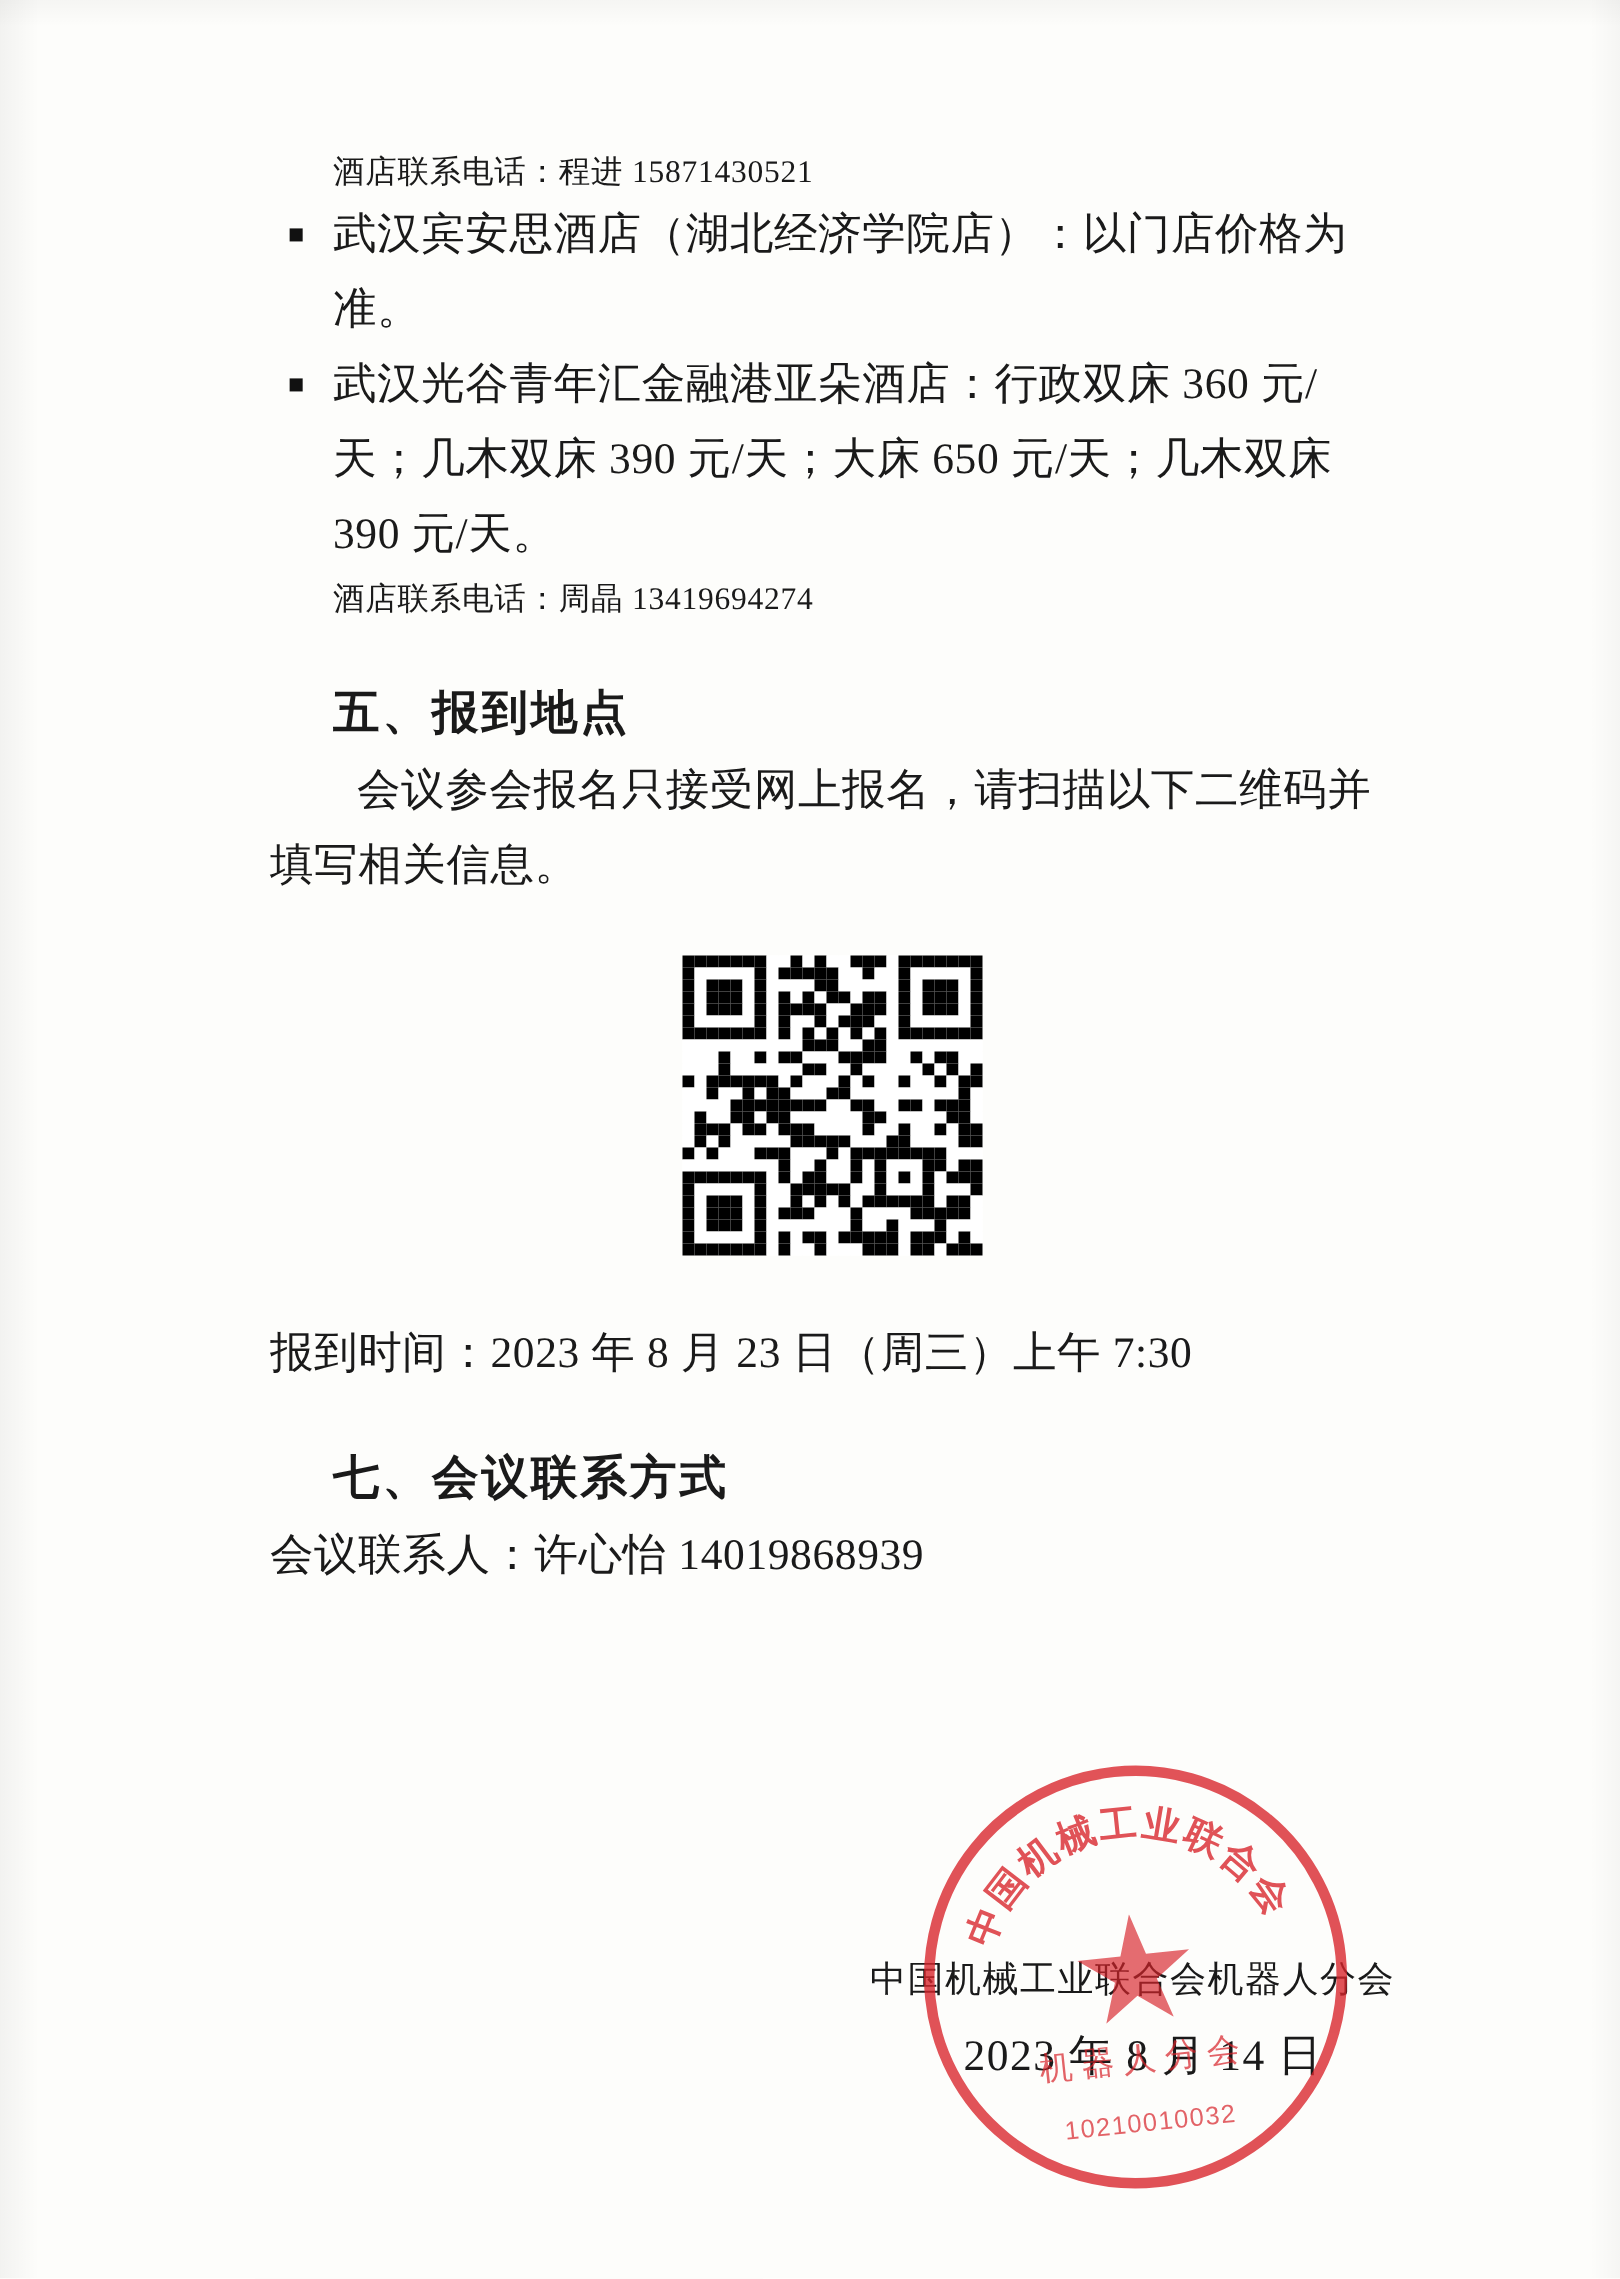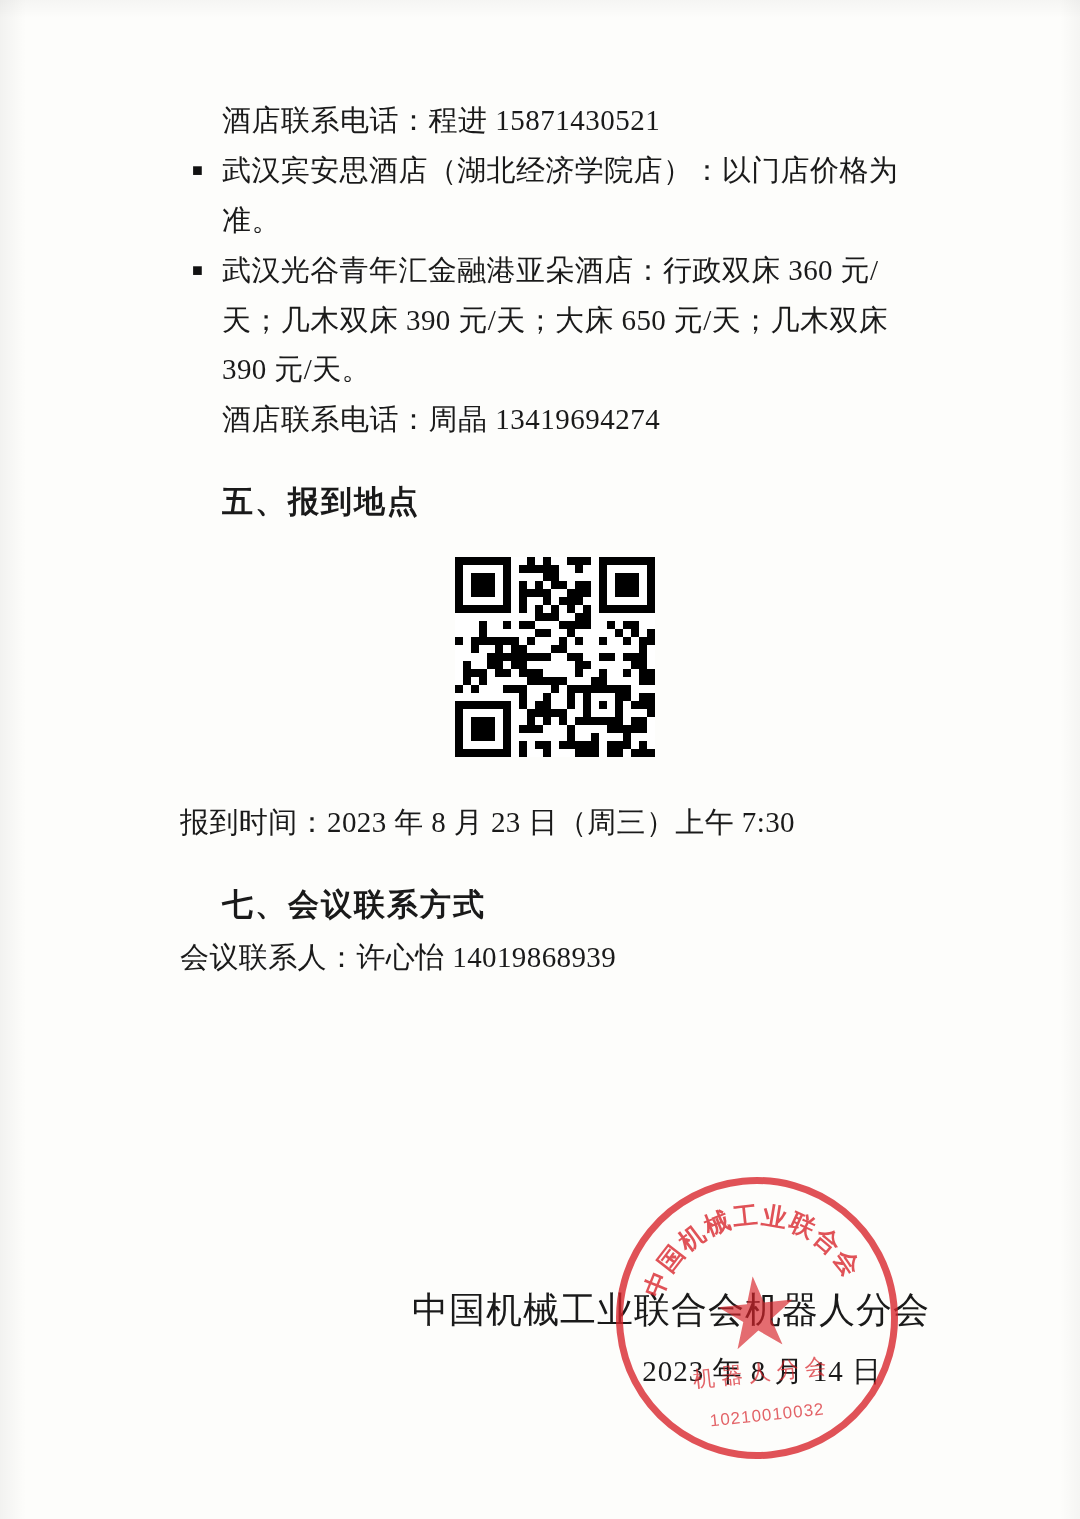--- a/index.html
+++ b/index.html
@@ -41,21 +41,21 @@
     pointer-events: none;
   }
   .content {
     position: absolute;
     left: 0; right: 0; top: 0;
     padding: 96px 150px 0 180px;
     box-sizing: border-box;
   }
 
   .line {
-    font-size: 29px;
+    font-size: 21px;
     line-height: 1.72;
     letter-spacing: 0.5px;
     white-space: pre-wrap;
   }
   .indent-1 {
     margin-left: 42px;
   }
   .bullet-row {
     display: flex;
     align-items: flex-start;
@@ -115,21 +115,21 @@
 
   
   .sign-block {
     position: absolute;
     right: 150px;
     bottom: 120px;
     text-align: right;
     width: 520px;
   }
   .sign-line {
-    font-size: 36px;
+    font-size: 24px;
     letter-spacing: 1px;
     line-height: 1.9;
   }
   .sign-date {
     font-size: 29px;
     letter-spacing: 1px;
     margin-right: 48px;
   }
 
   
@@ -214,20 +214,21 @@
     <div class="bullet-row">
       <span class="bullet-mark">■</span>
       <span class="bullet-text">武汉光谷青年汇金融港亚朵酒店：行政双床 360 元/天；几木双床 390 元/天；大床 650 元/天；几木双床 390 元/天。</span>
     </div>
 
     <div class="line indent-1">酒店联系电话：周晶 13419694274</div>
 
     <div class="gap-sm"></div>
 
     <div class="section-heading">五、报到地点</div>
+    <div class="para">会议参会报名只接受网上报名，请扫描以下二维码并填写相关信息。</div>
 
     <div class="qr-wrap">
       <div class="qr" id="qr">
           <i></i>
           <i></i>
           <i></i>
           <i></i>
           <i></i>
           <i></i>
           <i></i>

